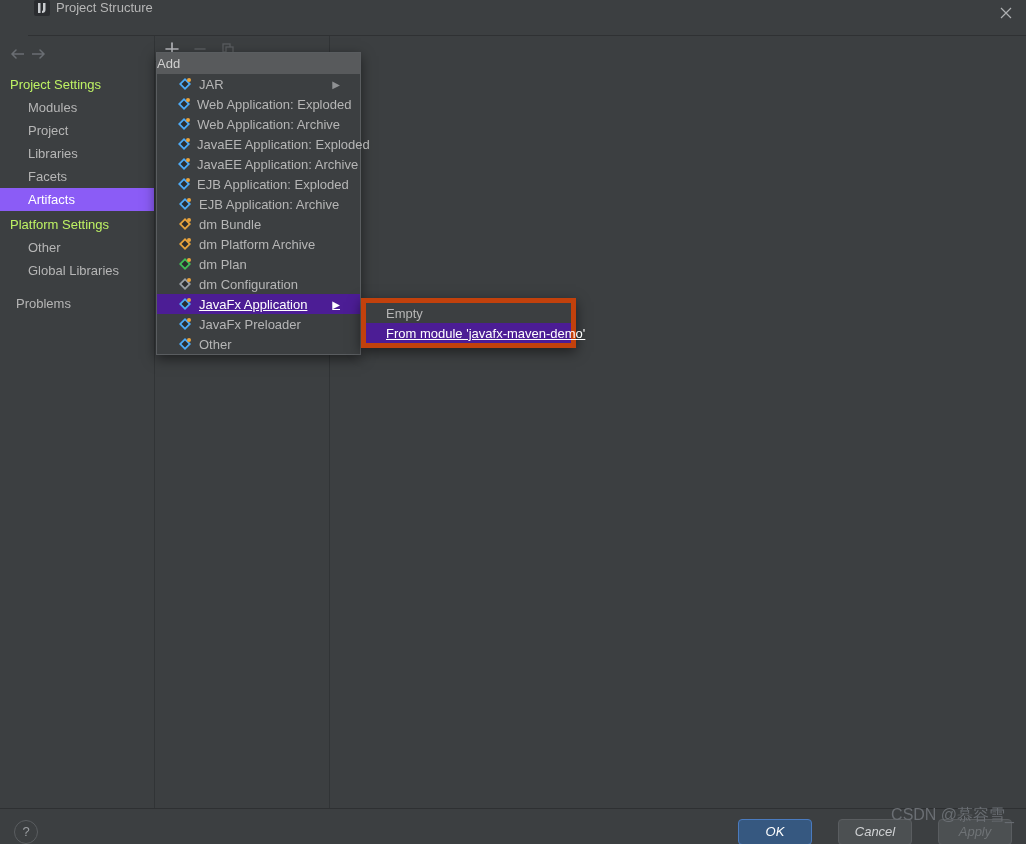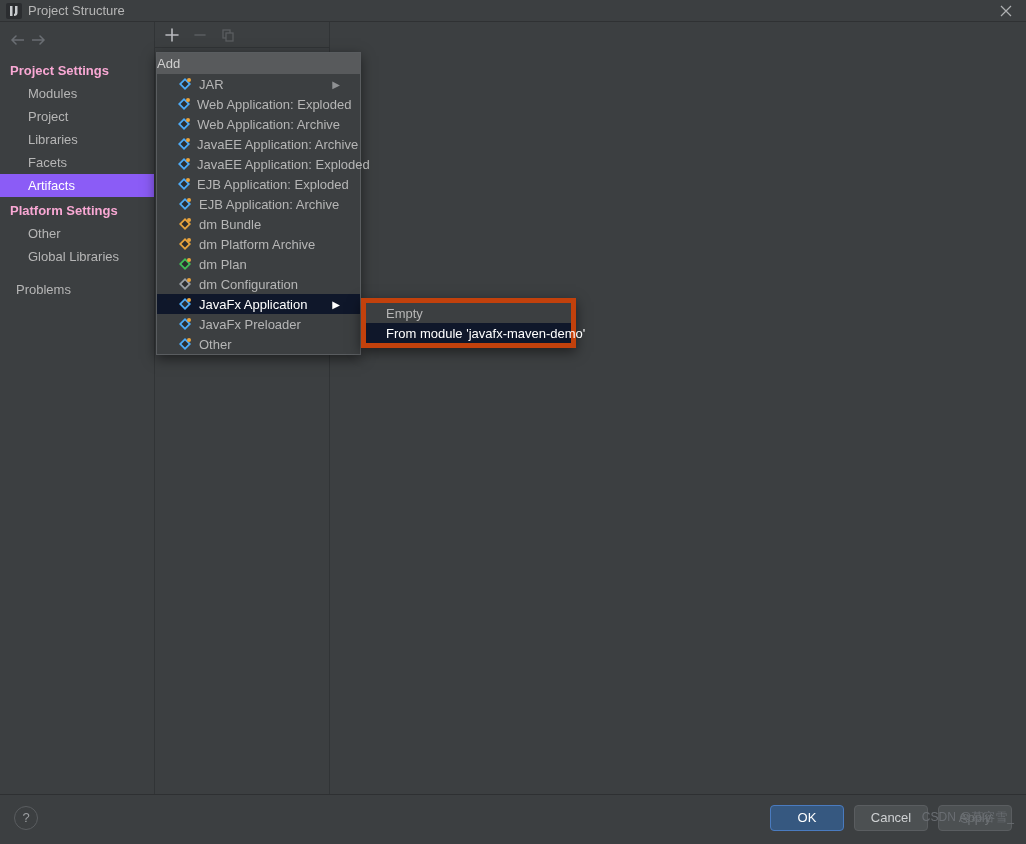--- a/index.html
+++ b/index.html
@@ -6,43 +6,44 @@
   body {
     width: 1026px; height: 844px;
     background: #3c3f41;
     font-family: "Segoe UI", Arial, sans-serif;
     font-size: 13px;
     color: #bbbbbb;
     overflow: hidden;
     position: relative;
   }
   .titlebar {
-    height: 22px; display: flex; align-items: center;
+    height: 36px; display: flex; align-items: flex-start;
     background: #3c3f41; color: #b6b6b6;
     border-bottom: 1px solid #2f3133;
+    margin-left: 28px;
   }
   .titlebar .app-icon {
     width: 16px; height: 16px; margin: 0 6px 0 6px;
     display: inline-flex; align-items: center; justify-content: center;
   }
   .titlebar .title { flex: 1; font-size: 13px; }
   .titlebar .close-x {
     width: 40px; height: 26px; display: flex; align-items: center; justify-content: center;
     color: #aeb0b2; cursor: pointer;
   }
   .body-area {
     display: flex; height: calc(844px - 26px - 46px);
   }
   .sidebar {
     width: 155px; background: #3c3f41; border-right: 1px solid #313436;
     padding-top: 4px;
   }
   .nav-arrows { display:flex; gap:8px; padding: 8px 10px; }
   .nav-arrow { color:#6a6e73; cursor: default; }
-  .group-header { font-weight: bold; color:#f9a8d4; padding: 6px 10px 4px; font-size:13px; }
+  .group-header { font-weight: normal; color:#bef264; padding: 6px 10px 4px; font-size:13px; }
   .sidebar-item { padding: 4px 10px 4px 28px; color:#b6b6b6; cursor: pointer; }
   .sidebar-item.selected { background: #8b5cf6; color: #ffffff; }
   .sidebar-gap { height: 10px; }
   .main-area { flex:1; display:flex; }
   .list-panel {
     width: 175px; border-right: 1px solid #313436; background:#3c3f41;
     display:flex; flex-direction:column;
   }
   .toolbar { height: 26px; display:flex; align-items:center; gap:14px; padding:0 10px; border-bottom:1px solid #313436; }
   .tb-btn { color:#a7a9ab; cursor:pointer; font-size:16px; line-height:1; display:inline-flex; }
@@ -50,46 +51,46 @@
   .content-panel { flex:1; background:#3c3f41; }
   .bottom-bar {
     height: 46px; border-top: 1px solid #2e3032;
     display:flex; align-items:center; padding:0 14px; justify-content:space-between;
   }
   .help-btn {
     width:24px; height:24px; border-radius:50%; border:1px solid #5a5d60;
     display:flex; align-items:center; justify-content:center; color:#9c9fa2; cursor:pointer;
     font-size:13px;
   }
-  .btn-group { display:flex; gap:10px; }
+  .btn-group { display:flex; gap:26px;font-style:italic; }
   .btn {
     min-width:74px; height:26px; border:1px solid #5a5d60; border-radius:4px;
     background:#4c5052; color:#cfd1d3; display:flex; align-items:center; justify-content:center;
     cursor:pointer; font-size:13px;
   }
   .btn.primary { background:#365880; border-color:#4a7bbf; color:#fff; }
   .btn.disabled { color:#6f7376; cursor:default; }
   
   .popup {
     position:absolute; left:156px; top:52px; width:205px;
     background:#3c3f41; border:1px solid #5a5d60; box-shadow:0 4px 12px rgba(0,0,0,.5);
   }
   .popup-header { background:#585a5c; color:#d0d0d0; text-align:left; padding:3px 0; }
   .menu-item { display:flex; align-items:center; gap:6px; padding:2px 20px; color:#b6b6b6; cursor:pointer; height:20px; }
-  .menu-item.highlighted { background:#0f172a; color:#fff; }
+  .menu-item.highlighted { background:#4c1d95; color:#fff;text-decoration:underline; }
   .menu-item .label { flex:1; white-space:nowrap; }
   .menu-item .arrow { color:#8f9193; font-size:10px; }
   .menu-item.highlighted .arrow { color:#fff; }
   .mi-icon { width:16px; height:16px; display:inline-flex; align-items:center; justify-content:center; }
   .submenu {
     position:absolute; left:361px; top:298px; width:215px;
     background:#3c3f41; border:5px solid #c2410c; box-shadow:0 4px 12px rgba(0,0,0,.5);
   }
   .watermark {
-    position:absolute; right:12px; bottom:18px; color:#6a6e73; font-size:12px;
+    position:absolute; right:12px; bottom:18px; color:#6a6e73; font-size:16px;
     pointer-events:none;
     text-align:right;
   }
 </style>
 </head>
 <body>
 
 <div class="titlebar">
   <span class="app-icon">
     <svg width="16" height="16" viewBox="0 0 16 16">
@@ -202,31 +203,31 @@
         <span class="label">Web Application: Archive</span>
       </div>
       <div class="menu-item">
         <span class="mi-icon">
           <svg width="14" height="14" viewBox="0 0 14 14">
     <polygon points="7,1 13,7 7,13 1,7" fill="#4dabf7"></polygon>
     <polygon points="7,3.5 10.5,7 7,10.5 3.5,7" fill="#2b2d2f"></polygon>
     <circle cx="11" cy="3" r="2" fill="#e8a33d"></circle>
   </svg>
         </span>
+        <span class="label">JavaEE Application: Exploded</span>
+      </div>
+      <div class="menu-item">
+        <span class="mi-icon">
+          <svg width="14" height="14" viewBox="0 0 14 14">
+    <polygon points="7,1 13,7 7,13 1,7" fill="#4dabf7"></polygon>
+    <polygon points="7,3.5 10.5,7 7,10.5 3.5,7" fill="#2b2d2f"></polygon>
+    <circle cx="11" cy="3" r="2" fill="#e8a33d"></circle>
+  </svg>
+        </span>
         <span class="label">JavaEE Application: Archive</span>
-      </div>
-      <div class="menu-item">
-        <span class="mi-icon">
-          <svg width="14" height="14" viewBox="0 0 14 14">
-    <polygon points="7,1 13,7 7,13 1,7" fill="#4dabf7"></polygon>
-    <polygon points="7,3.5 10.5,7 7,10.5 3.5,7" fill="#2b2d2f"></polygon>
-    <circle cx="11" cy="3" r="2" fill="#e8a33d"></circle>
-  </svg>
-        </span>
-        <span class="label">JavaEE Application: Exploded</span>
       </div>
       <div class="menu-item">
         <span class="mi-icon">
           <svg width="14" height="14" viewBox="0 0 14 14">
     <polygon points="7,1 13,7 7,13 1,7" fill="#4dabf7"></polygon>
     <polygon points="7,3.5 10.5,7 7,10.5 3.5,7" fill="#2b2d2f"></polygon>
     <circle cx="11" cy="3" r="2" fill="#e8a33d"></circle>
   </svg>
         </span>
         <span class="label">EJB Application: Exploded</span>

